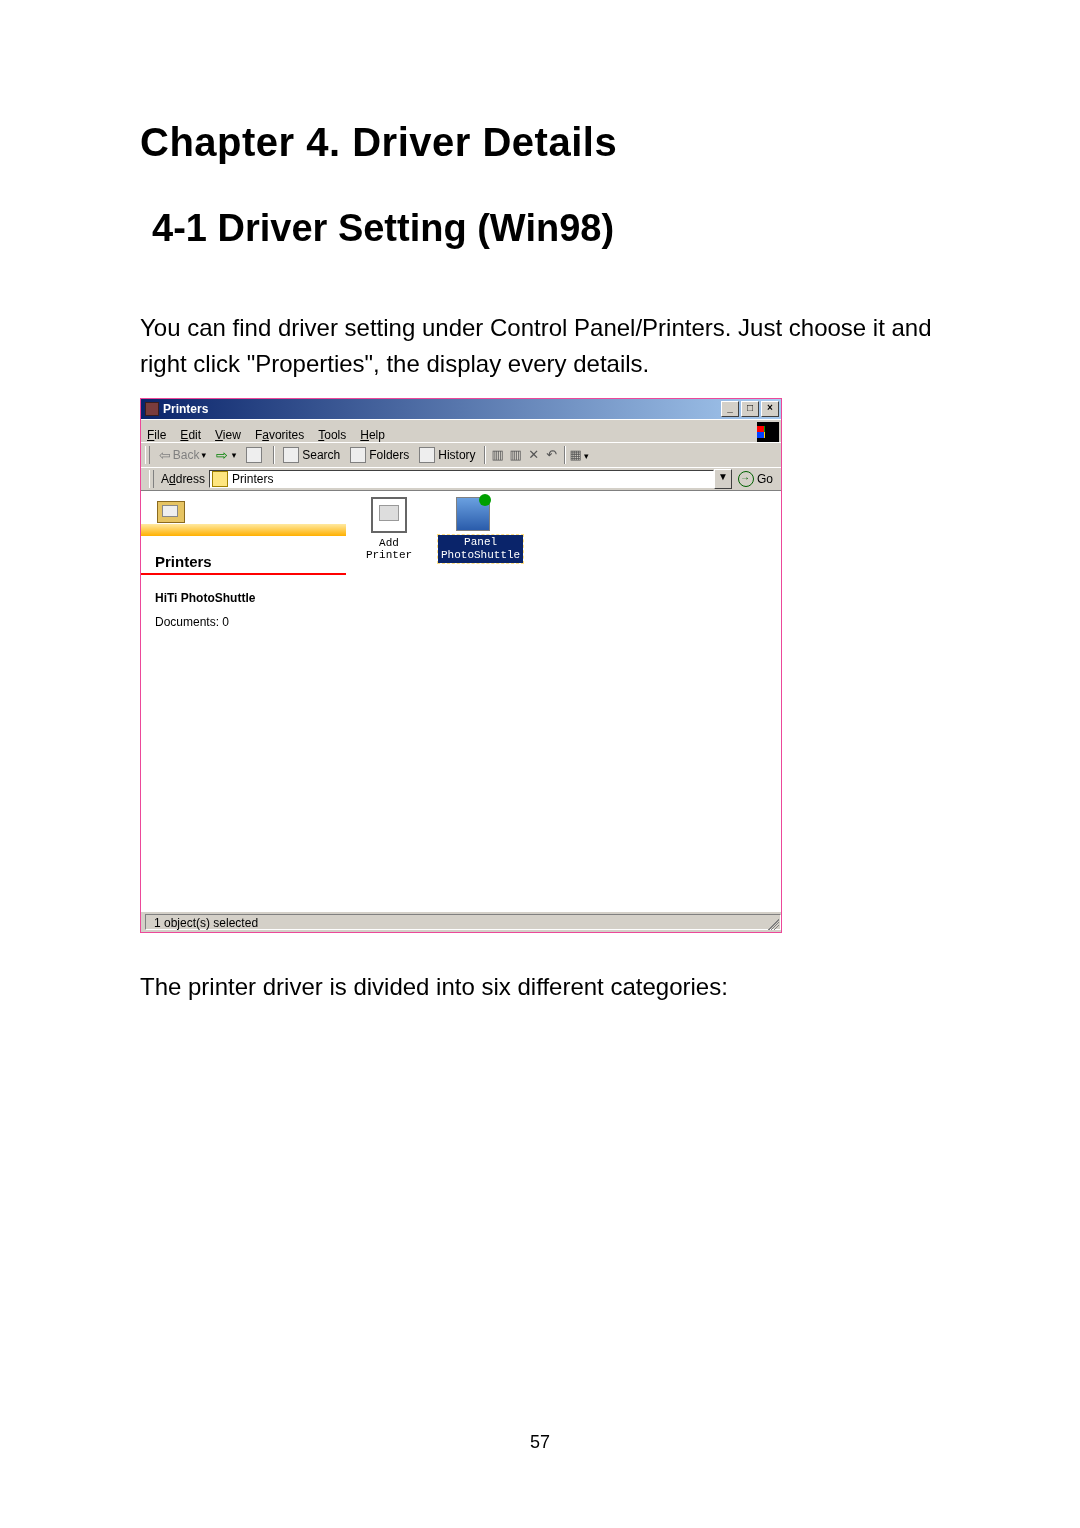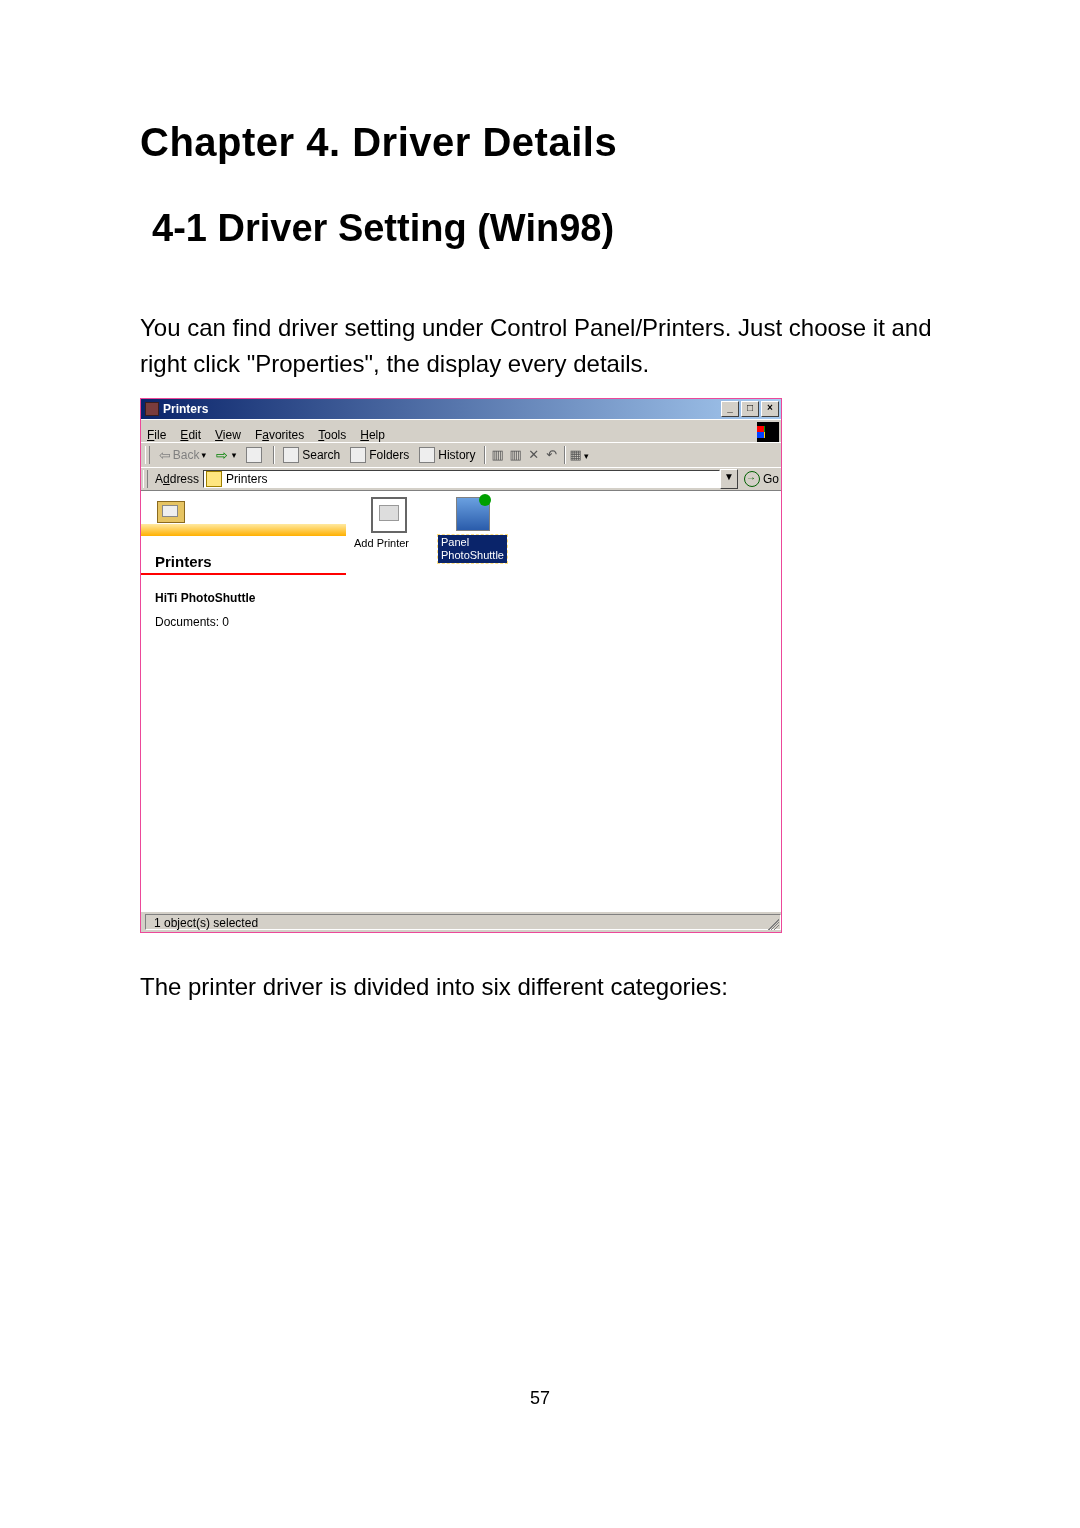--- a/index.html
+++ b/index.html
@@ -33,21 +33,21 @@
   }
   p.after {
     font-size: 24px;
     margin: 40px 0 0 0;
   }
   .page-num {
     position: absolute;
     left: 0;
     width: 1080px;
     text-align: center;
-    top: 1388px;
+    top: 1432px;
     font-size: 18px;
   }
 
   
   .win {
     width: 642px;
     margin-top: 10px;
     border: 1px solid #ec4899;
     box-sizing: border-box;
     font-family: Tahoma, Arial, sans-serif;
@@ -161,21 +161,21 @@
   .mono-ic {
     width:16px;height:16px;display:inline-block;
     color:#555;font-size:13px;text-align:center;line-height:16px;
   }
 
   .addrbar {
     height: 22px;
     background: #d4d0c8;
     border-top:1px solid #fff;
     display:flex; align-items:center;
-    padding: 0 2px;
+    padding: 0 8px;
   }
   .addrbar .lbl{ font-size:12px; margin:0 4px; }
   .addrbar .lbl u{text-decoration:underline;}
   .addrbar .field{
     flex:1; height:18px; background:#fff;
     border:1px solid #808080;
     border-top-color:#404040; border-left-color:#404040;
     border-right-color:#fff; border-bottom-color:#fff;
     display:flex; align-items:center; padding-left:2px;
     box-sizing:border-box;
@@ -231,21 +231,21 @@
     padding:2px 0 3px 14px;
   }
   .lp-name{font-weight:bold;font-size:12px;padding:16px 0 0 14px;}
   .lp-docs{font-size:12px;padding:10px 0 0 14px;}
 
   .right-pane{
     flex:1; padding:6px 0 0 8px;
     display:flex; gap:14px; align-items:flex-start;
   }
   .file-ic{
-    width:70px; font-size:11px;
+    width:70px; text-align:center; font-size:11px;font-family:Liberation Mono, monospace;
   }
   .file-ic .ic-box{
     width:32px;height:32px;margin:0 auto 4px auto;
     border:1px solid #808080;background:#eee;
   }
   .file-ic.add .ic-box{
     border:2px solid #666;background:#fff;position:relative;
   }
   .file-ic.add .ic-box::after{
     content:"";position:absolute;left:6px;top:6px;width:18px;height:14px;

